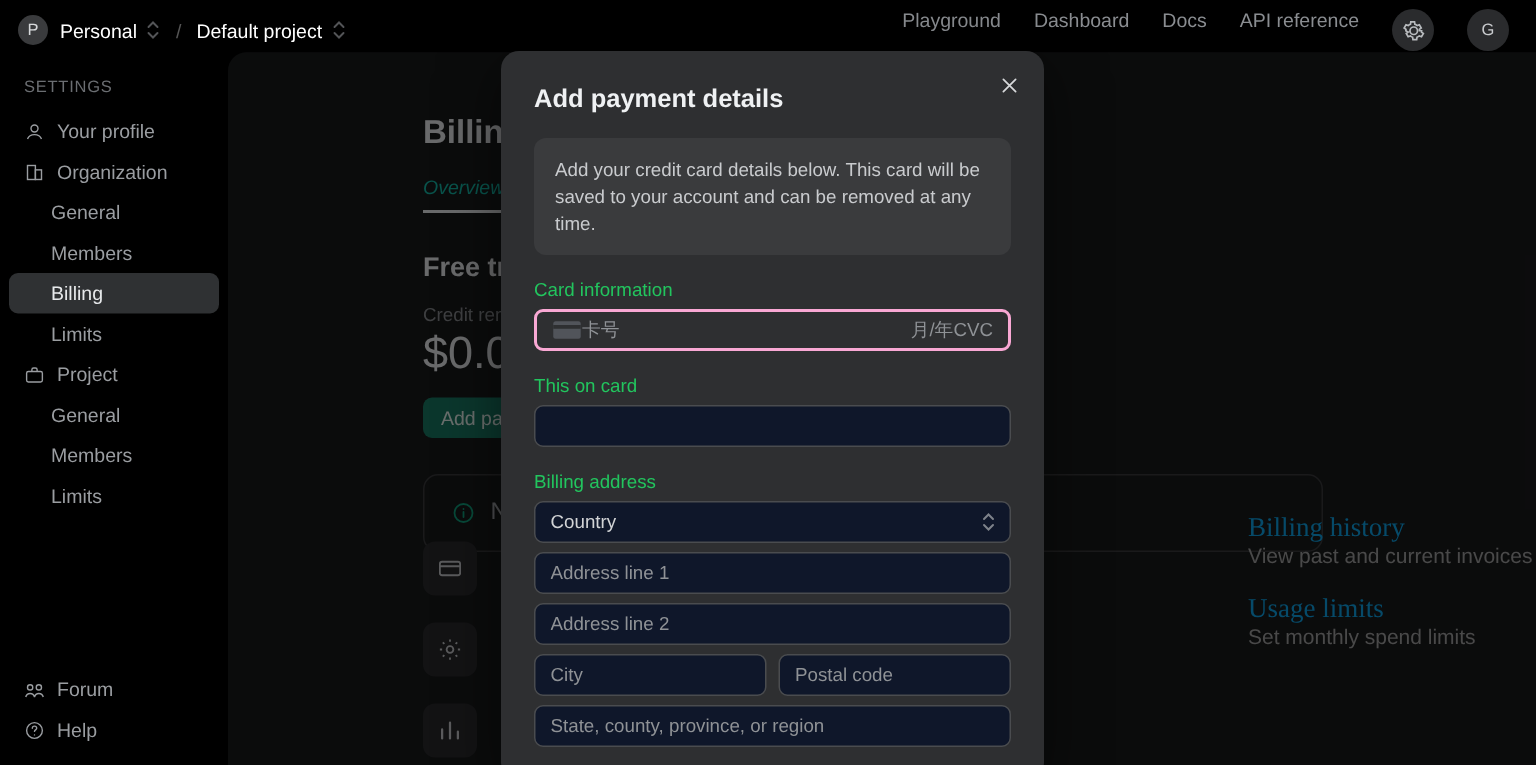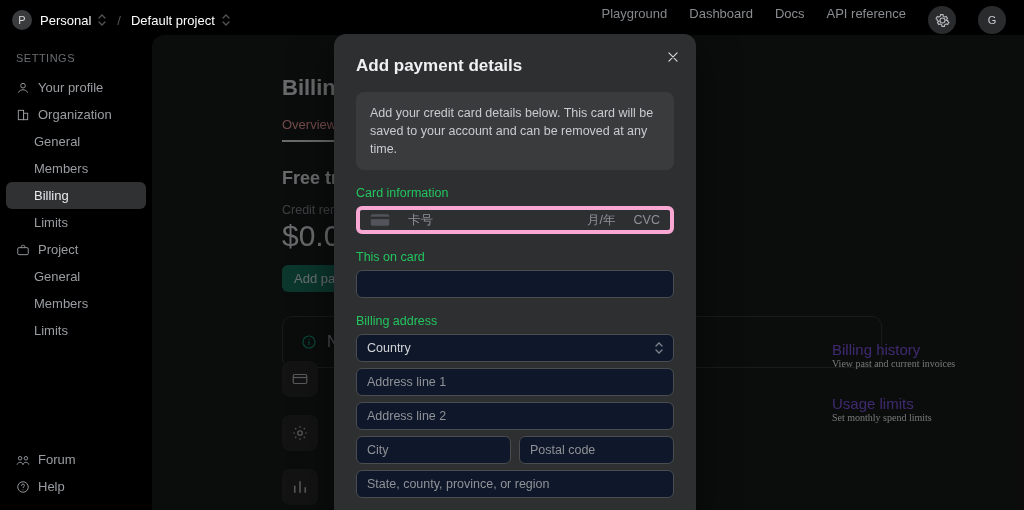--- a/index.html
+++ b/index.html
@@ -22,44 +22,44 @@
   .s-item { display: flex; align-items: center; gap: 8px; padding: 6px 10px; border-radius: 6px; cursor: pointer; }
   .s-item.sub { padding-left: 28px; }
   .s-item.active { background: #2f3133; color: #e7e9eb; }
   .sidebar-bottom { position: absolute; bottom: 10px; left: 6px; right: 6px; }
 
   
   .page-backdrop { position: absolute; top: 35px; left: 152px; right: 0; bottom: 0; background: #1a1b1c; border-radius: 12px 0 0 0; padding: 40px 130px; color: #a8abaf; overflow: hidden; }
   .page-title { font-size: 22px; color: #e9ebed; font-weight: 600; }
   .page-tabs { margin-top: 16px; font-size: 13px; color: #9a9da1; display: flex; gap: 20px; }
   .page-tabs .tabitem { padding-bottom: 8px; }
-  .page-tabs .tabitem.active { border-bottom: 2px solid #e9ebed; color: #fca5a5; }
+  .page-tabs .tabitem.active { border-bottom: 2px solid #e9ebed; color: #14b8a6; font-style: italic; }
   .free-trial { margin-top: 26px; font-size: 18px; color: #e9ebed; font-weight: 600; }
   .credit-label { margin-top: 14px; font-size: 12.5px; color: #8a8d91; }
   .credit-amount { font-size: 30px; color: #e9ebed; font-weight: 500; margin-top: 2px; }
   .addpay-btn { margin-top: 12px; display: inline-block; background: #1a7b64; color: #e8f4f0; font-size: 13px; padding: 6px 12px; border-radius: 6px; cursor: pointer; }
   .notice-box { margin-top: 24px; border: 1px solid #3a3b3d; border-radius: 10px; padding: 16px 18px; display: flex; align-items: center; gap: 10px; width: 600px; }
   .icon-square { width: 36px; height: 36px; border-radius: 8px; background: #2a2b2d; display: flex; align-items: center; justify-content: center; margin-top: 26px; }
-  .side-card-title { font-size: 15px; color: #8b5cf6; }
-  .side-card-sub { font-size: 10px; color: #ffffff; font-family: Liberation Serif, serif; }
+  .side-card-title { font-size: 18px; color: #0ea5e9; font-family: Liberation Serif, serif; }
+  .side-card-sub { font-size: 14px; color: #a3a3a3; }
   .side-card { position:absolute; left: 680px; }
 
   
   .dim-overlay { position: absolute; inset: 0; background: rgba(0,0,0,0.55); }
 
   
   .modal { position: absolute; left: 334px; top: 34px; width: 362px; background: #2e2f31; border-radius: 12px; padding: 22px 22px; box-shadow: 0 10px 40px rgba(0,0,0,.5); color: #d7d9db; }
   .modal-title { font-size: 17px; font-weight: 600; color: #eff1f3; }
   .modal-close { position: absolute; top: 16px; right: 16px; cursor: pointer; color: #c7c9cb; }
   .info-box { margin-top: 16px; background: #3a3b3d; border-radius: 8px; padding: 12px 14px; font-size: 12.5px; line-height: 1.45; color: #c9cbce; }
   .field-label { font-size: 12.5px; color: #22c55e; margin-top: 16px; margin-bottom: 6px; }
   .input-row { display: flex; gap: 8px; }
   .input, .select { width: 100%; background: #0f172a; border: 1px solid #4a4c4f; border-radius: 6px; height: 28px; padding: 0 10px; font-size: 12.5px; color: #e3e5e7; outline: none; }
   .input::placeholder { color: #8f9296; }
-  .card-input { display: flex; align-items: center; border: 4px solid #f9a8d4; border-radius: 6px; height: 28px; padding: 0 10px; font-size: 12.5px; color: #8f9296; gap: 18px; }
+  .card-input { display: flex; align-items: center; border: 2px solid #f9a8d4; border-radius: 6px; height: 28px; padding: 0 10px; font-size: 12.5px; color: #8f9296; gap: 0; }
   .card-input .num { flex: 1; }
   .select-wrap { position: relative; }
   .select-wrap svg { position: absolute; right: 10px; top: 50%; transform: translateY(-50%); pointer-events: none; opacity: .7; }
 
   svg { display: block; }
 </style>
 </head>
 <body>
 
 <div class="topbar">

